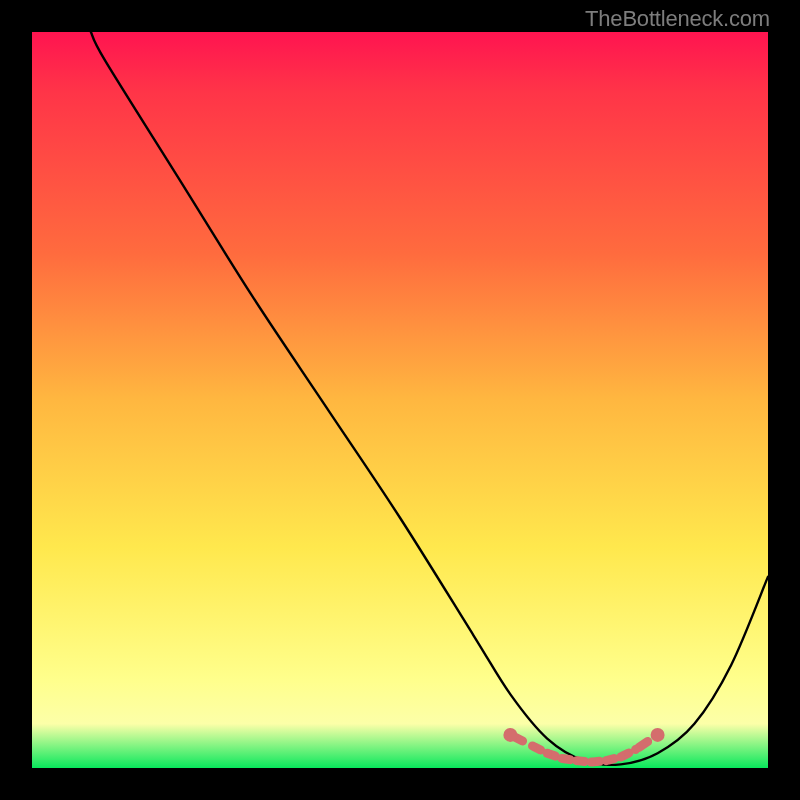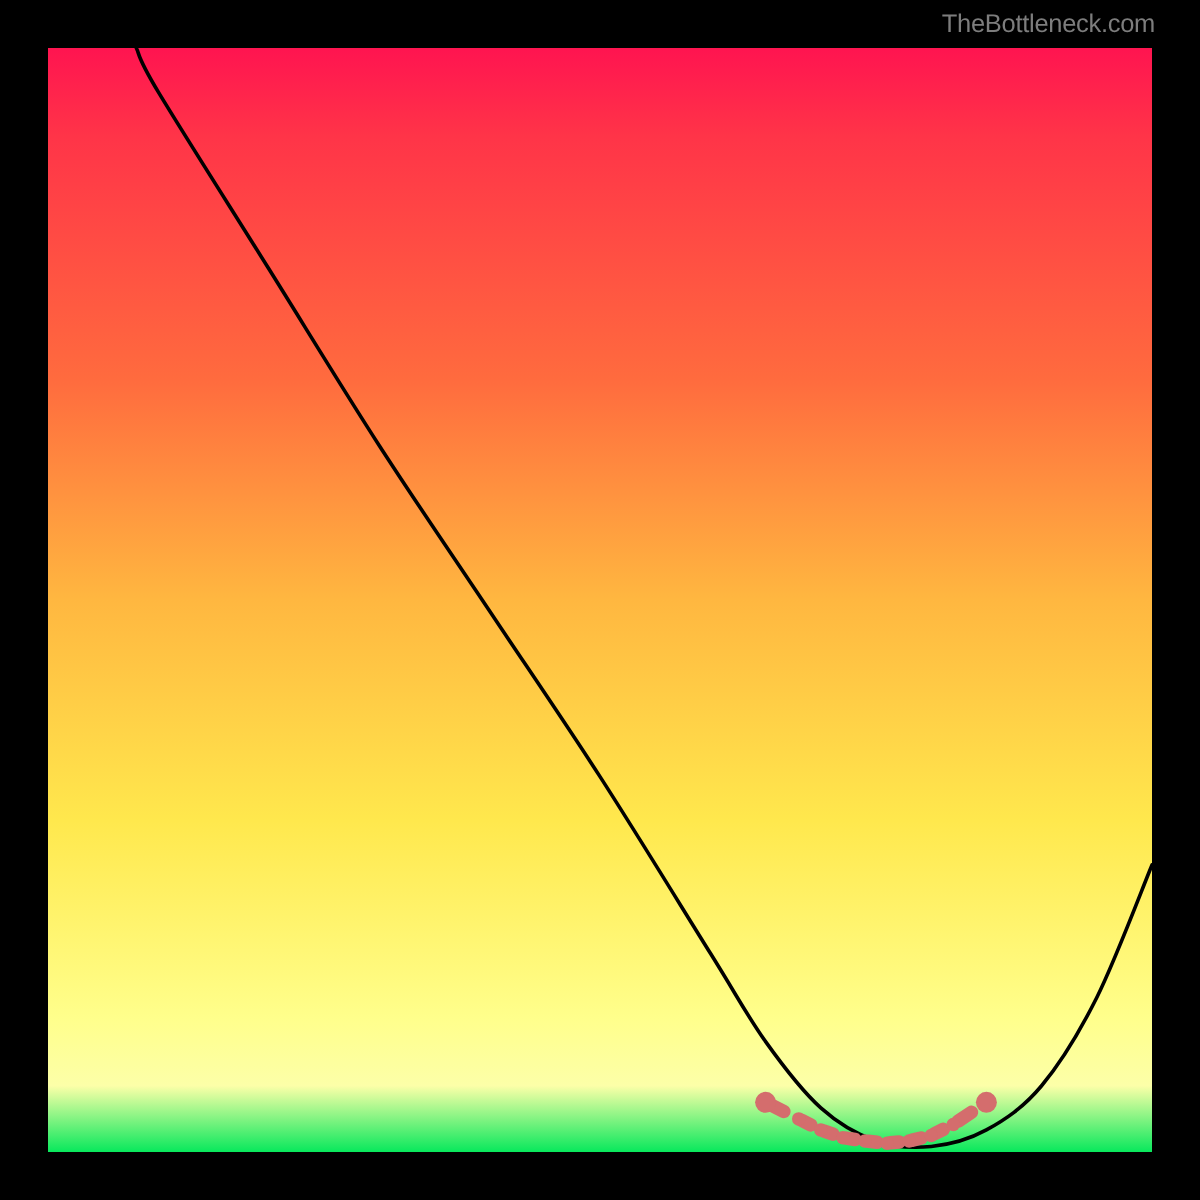--- a/index.html
+++ b/index.html
@@ -36,21 +36,21 @@
       #ffff8c 88%,
       #fcffa8 94%,
       #08e85c 100%
     );
   }
   .attribution {
     position: absolute;
     top: 6px;
     right: 30px;
     color: #7d7d7d;
-    font-size: 17px;
+    font-size: 22px;
     font-weight: 400;
     letter-spacing: -0.2px;
   }
   svg.curve {
     position: absolute;
     top: 0;
     left: 0;
     width: 736px;
     height: 736px;
     overflow: visible;

